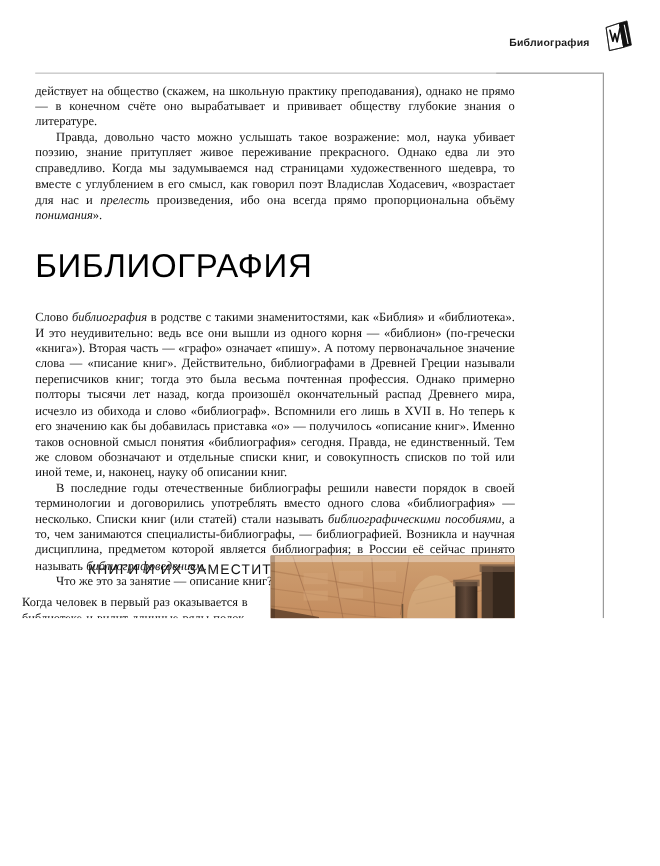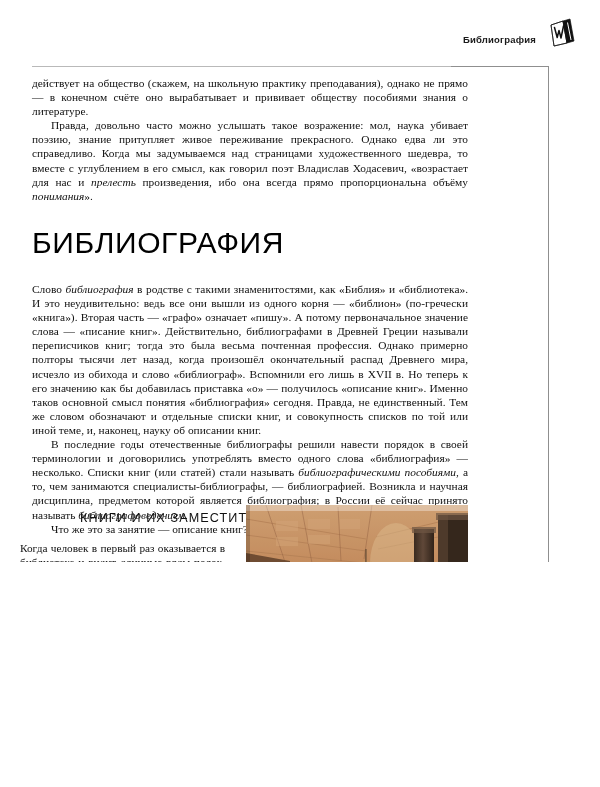--- a/index.html
+++ b/index.html
@@ -186,21 +186,21 @@
       </g>
     </svg>
   </div>
 
   <div class="rule-top"></div>
   <div class="rule-top-right"></div>
   <div class="rule-right"></div>
   <div class="rule-bottom"></div>
 
   <div class="col-main">
-    <p class="body noindent">действует на общество (скажем, на школьную практику преподавания), однако не прямо — в конечном счёте оно вырабатывает и прививает обществу пособиями знания о литературе.</p>
+    <p class="body noindent">действует на общество (скажем, на школьную практику преподавания), однако не прямо — в конечном счёте оно вырабатывает и прививает обществу глубокие знания о литературе.</p>
     <p class="body"><span>Правда, довольно часто можно услышать такое возражение: мол, наука убивает поэзию, знание притупляет живое переживание прекрасного. Однако едва ли это справедливо. Когда мы задумываемся над страницами художественного шедевра, то вместе с углублением в его смысл, как говорил поэт Владислав Ходасевич, «возрастает для нас и </span><i>прелесть</i><span> произведения, ибо она всегда прямо пропорциональна объёму </span><i>понимания</i><span>».</span></p>
   </div>
 
   <div class="title-block">
     <h1 class="chapter-title">БИБЛИОГРАФИЯ</h1>
   </div>
 
   <div class="block-2">
     <p class="body noindent"><span>Слово </span><i>библиография</i><span> в родстве с такими знаменитостями, как «Библия» и «библиотека». И это неудивительно: ведь все они вышли из одного корня — «библион» (по-гречески «книга»). Вторая часть — «графо» означает «пишу». А потому первоначальное значение слова — «писание книг». Действительно, библиографами в Древней Греции называли переписчиков книг; тогда это была весьма почтенная профессия. Однако примерно полторы тысячи лет назад, когда произошёл окончательный распад Древнего мира, исчезло из обихода и слово «библиограф». Вспомнили его лишь в XVII в. Но теперь к его значению как бы добавилась приставка «о» — получилось «описание книг». Именно таков основной смысл понятия «библиография» сегодня. Правда, не единственный. Тем же словом обозначают и отдельные списки книг, и совокупность списков по той или иной теме, и, наконец, науку об описании книг.</span></p>
     <p class="body"><span>В последние годы отечественные библиографы решили навести порядок в своей терминологии и договорились употреблять вместо одного слова «библиография» — несколько. Списки книг (или статей) стали называть </span><i>библиографическими пособиями</i><span>, а то, чем занимаются специалисты-библиографы, — библиографией. Возникла и научная дисциплина, предметом которой является библиография; в России её сейчас принято называть </span><i>библиографоведением</i><span>.</span></p>

